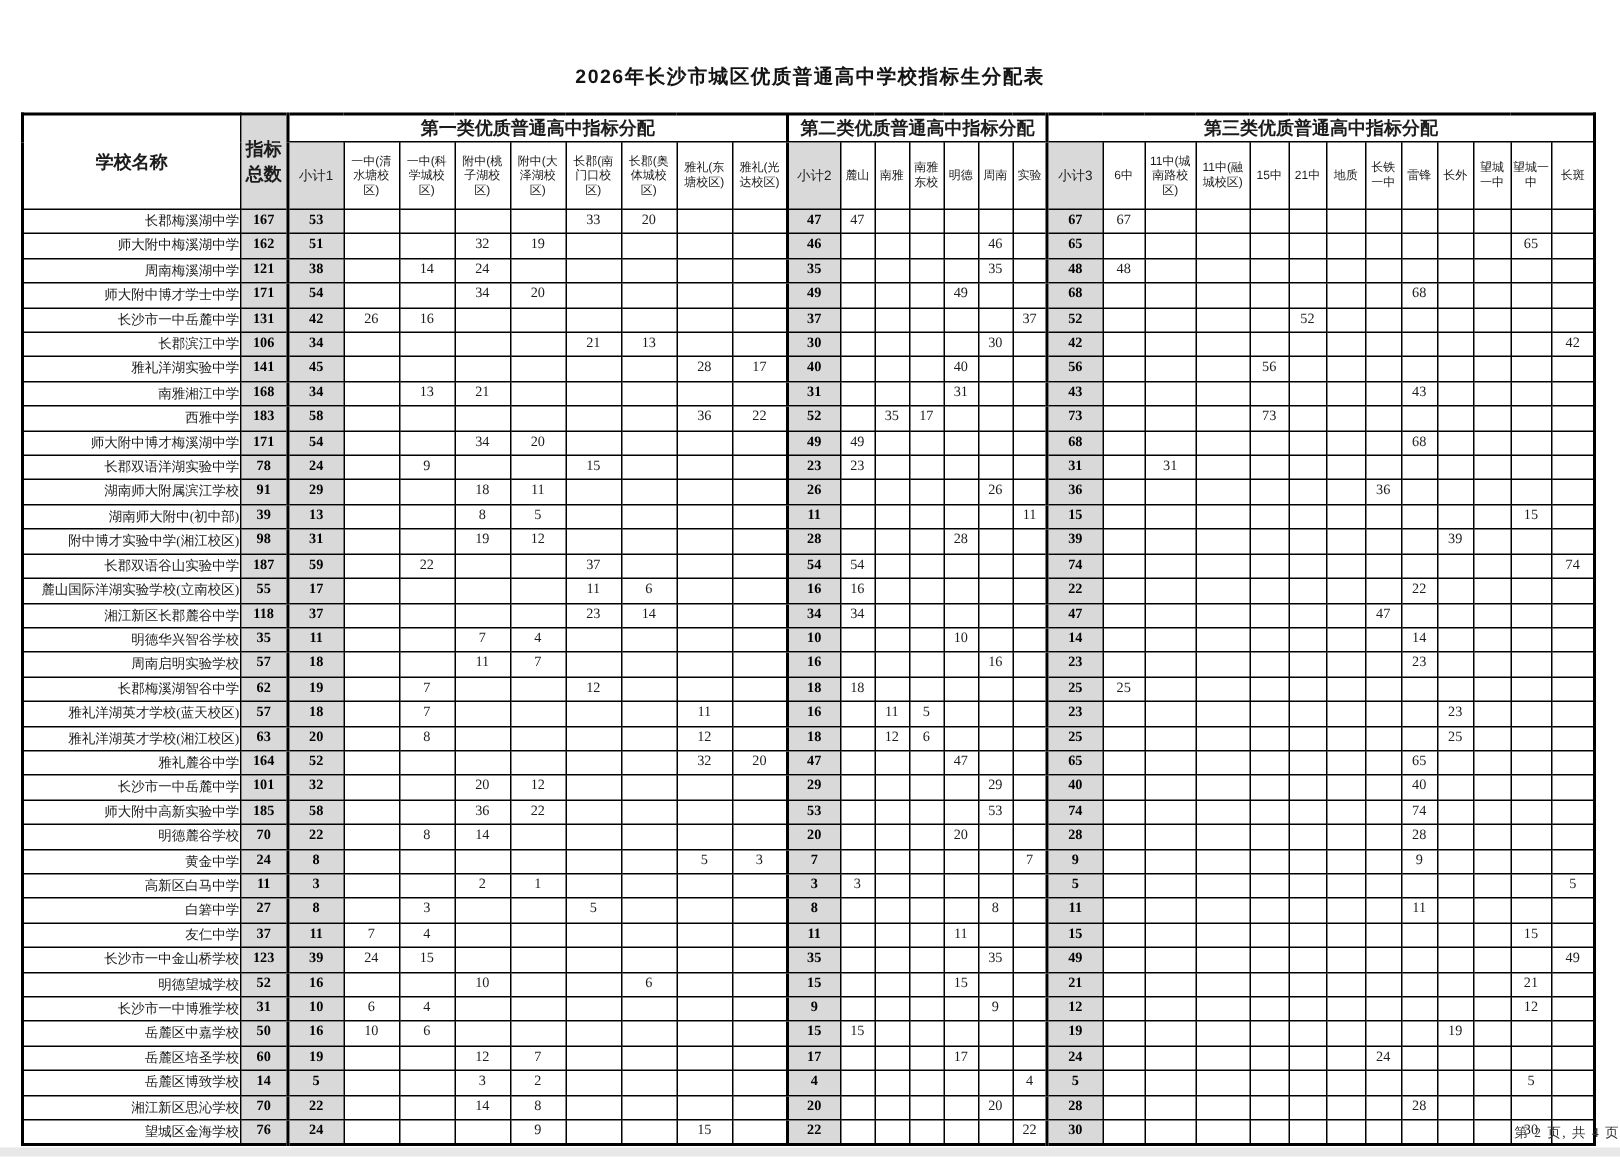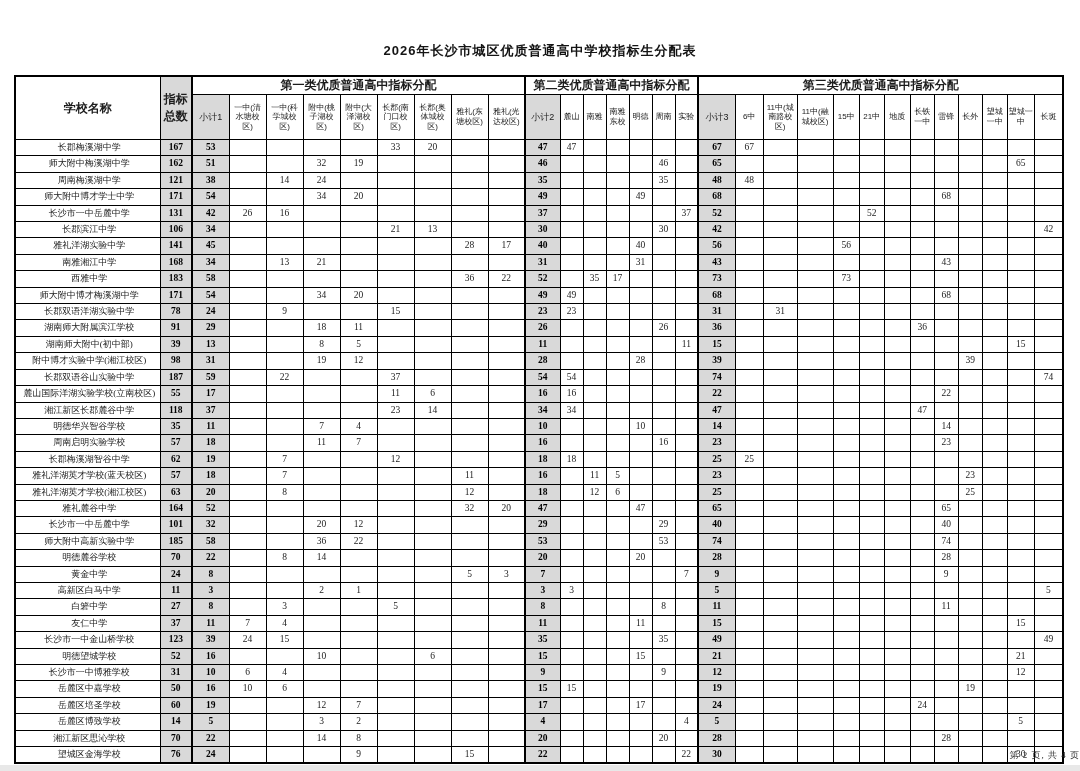--- a/index.html
+++ b/index.html
@@ -31,21 +31,21 @@
   th.total-h { font-size:8.5px; font-weight:bold; word-break:break-all; padding:0 2px; }
   .sub { background:#d9d9d9; font-weight:bold; }
   tr.sub-row th.sub { font-size:9px;margin-left:43px; }
   .thick-l { border-left:2px solid #000 !important; }
   
   tbody td {
     height:15.4px; line-height:15.4px; font-size:9.5px;
     font-family:"Liberation Serif", serif; color:#2e2e2e;
   }
   tbody td.name {
-    text-align:center; padding-left:3px; font-size:9px; white-space:nowrap;
+    text-align:right; padding-left:3px; font-size:9px; white-space:nowrap;
     color:#1a1a1a;
   }
   tbody td.sub { font-weight:bold; color:#000; }
   .footer {
     position:absolute; top:749px; left:0; width:100%; text-align:right;
     font-size:9px; color:#333; font-family:"Liberation Serif", serif;
     letter-spacing:1px;
   }
   .bottom-bar {
     position:absolute; bottom:0; left:0; width:100%; height:6px;

